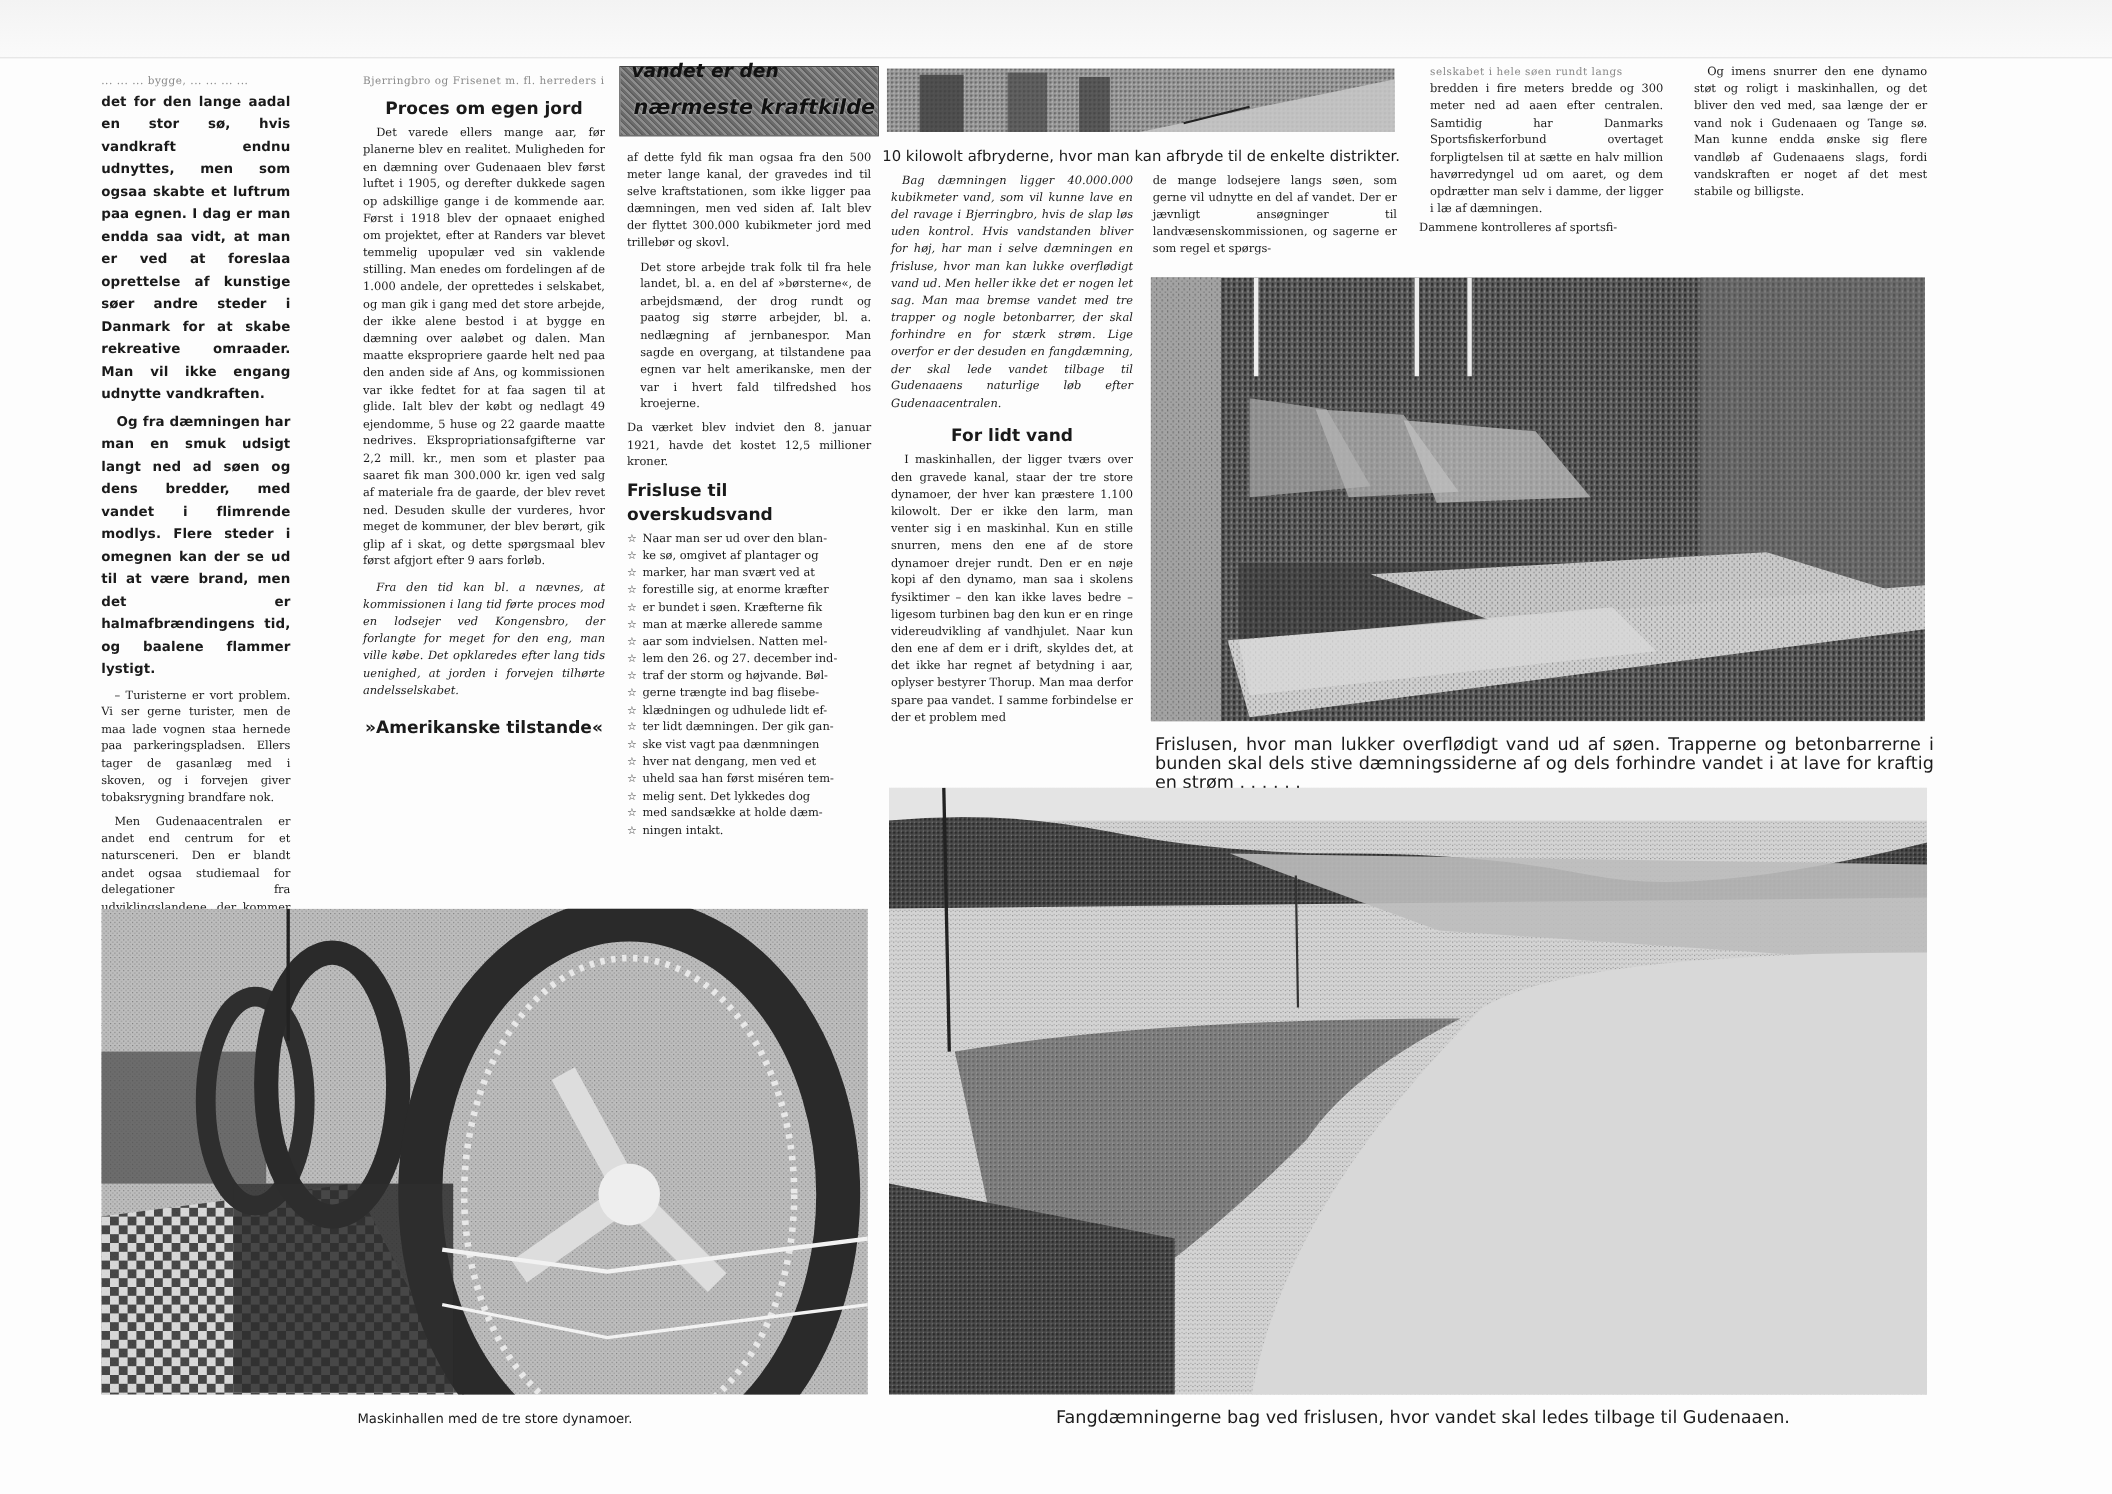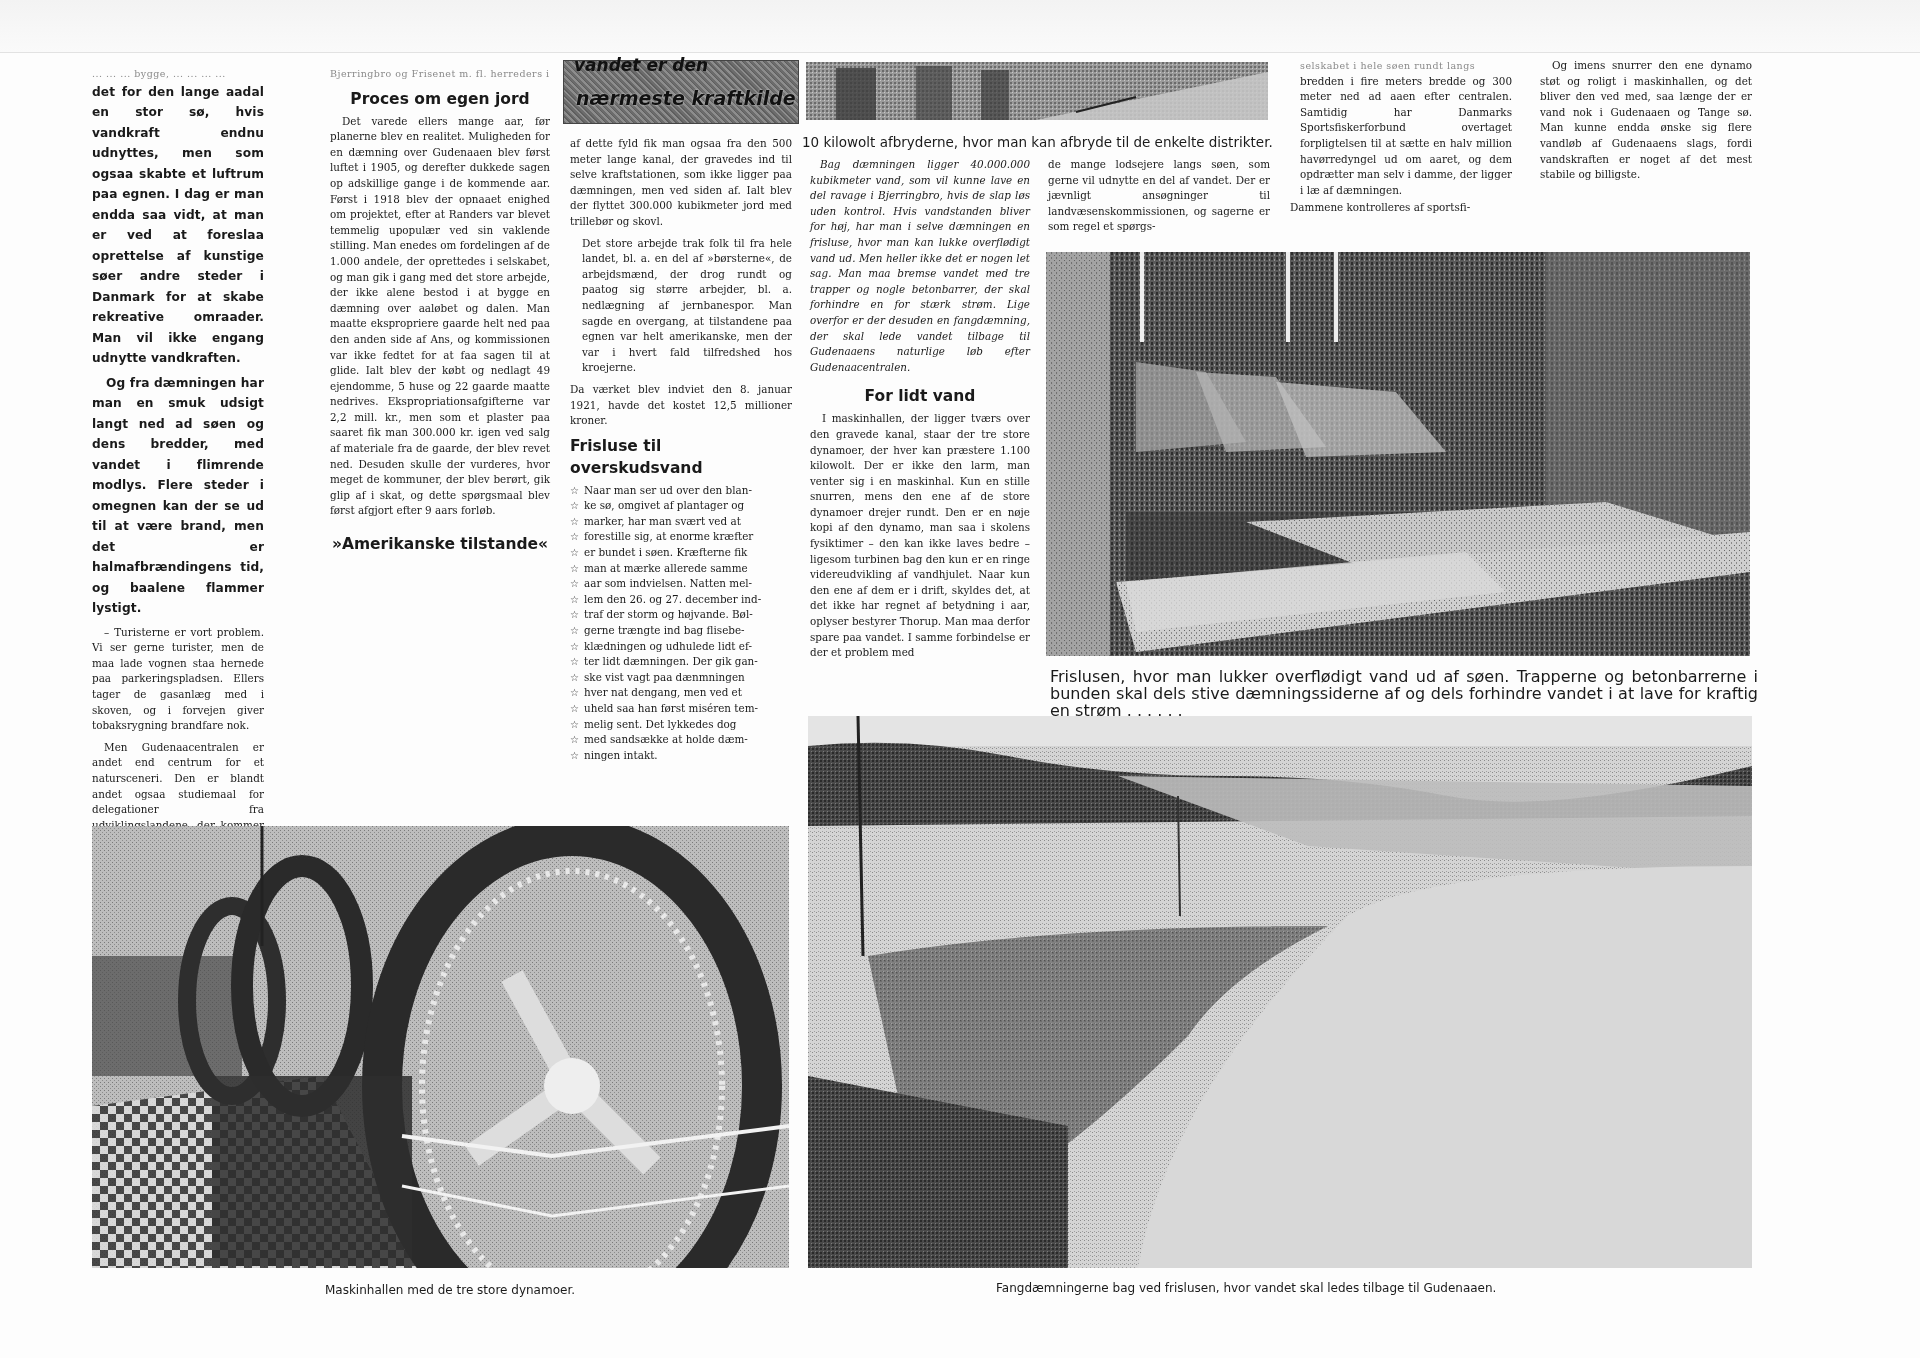--- a/index.html
+++ b/index.html
@@ -42,20 +42,21 @@
     <p class="ind">Og fra dæmningen har man en smuk udsigt langt ned ad søen og dens bredder, med vandet i flimrende modlys. Flere steder i omegnen kan der se ud til at være brand, men det er halmafbrændingens tid, og baalene flammer lystigt.</p>
   </div>
   <p style="margin-top:6px">– Turisterne er vort problem. Vi ser gerne turister, men de maa lade vognen staa hernede paa parkeringspladsen. Ellers tager de gasanlæg med i skoven, og i forvejen giver tobaksrygning brandfare nok.</p>
   <p style="margin-top:6px">Men Gudenaacentralen er andet end centrum for et natursceneri. Den er blandt andet ogsaa studiemaal for delegationer fra udviklingslandene, der kommer til Danmark. Til en teknisk udvikling kræves elektrisk strøm, og i langt de fleste lande er vandkraft den nemmeste og mest tilgængelige kraftkilde. Gudenaacentralens størrelse er passende, hvis man i Afrika skal opføre et lokalt kraftværk.</p>
 </div>
 
 <div class="col" style="left:330px; top:66px; width:220px;">
   <div class="cut-top">Bjerringbro og Frisenet m. fl. herreders i Galten.</div>
   <div class="h2 center">Proces om egen jord</div>
   <p>Det varede ellers mange aar, før planerne blev en realitet. Muligheden for en dæmning over Gudenaaen blev først luftet i 1905, og derefter dukkede sagen op adskillige gange i de kommende aar. Først i 1918 blev der opnaaet enighed om projektet, efter at Randers var blevet temmelig upopulær ved sin vaklende stilling. Man enedes om fordelingen af de 1.000 andele, der oprettedes i selskabet, og man gik i gang med det store arbejde, der ikke alene bestod i at bygge en dæmning over aaløbet og dalen. Man maatte ekspropriere gaarde helt ned paa den anden side af Ans, og kommissionen var ikke fedtet for at faa sagen til at glide. Ialt blev der købt og nedlagt 49 ejendomme, 5 huse og 22 gaarde maatte nedrives. Ekspropriationsafgifterne var 2,2 mill. kr., men som et plaster paa saaret fik man 300.000 kr. igen ved salg af materiale fra de gaarde, der blev revet ned. Desuden skulle der vurderes, hvor meget de kommuner, der blev berørt, gik glip af i skat, og dette spørgsmaal blev først afgjort efter 9 aars forløb.</p>
+  <p class="ital" style="margin-top:8px">Fra den tid kan bl. a nævnes, at kommissionen i lang tid førte proces mod en lodsejer ved Kongensbro, der forlangte for meget for den eng, man ville købe. Det opklaredes efter lang tids uenighed, at jorden i forvejen tilhørte andelsselskabet.</p>
   <div class="h2 center" style="margin-top:14px">»Amerikanske tilstande«</div>
 </div>
 
 <div class="banner">
   <div class="top">vandet er den</div>
   <div class="main">nærmeste kraftkilde</div>
 </div>
 
 <div class="col" style="left:570px; top:136px; width:222px;">
   <p style="text-indent:0">af dette fyld fik man ogsaa fra den 500 meter lange kanal, der gravedes ind til selve kraftstationen, som ikke ligger paa dæmningen, men ved siden af. Ialt blev der flyttet 300.000 kubikmeter jord med trillebør og skovl.</p>
@@ -204,13 +205,13 @@
     <rect x="0" y="0" width="944" height="30" fill="#e4e4e4"></rect>
     <path d="M0 30 Q100 20 200 40 T420 60 T640 80 T944 50 L944 100 L0 110 Z" fill="url(#grain4d)"></path>
     <path d="M310 60 L944 70 L944 160 L500 130 Z" fill="#bcbcbc" opacity="0.9"></path>
     <path d="M540 200 Q620 150 944 150 L944 552 L330 552 Q360 380 540 200 Z" fill="#d8d8d8"></path>
     <path d="M60 240 Q240 210 520 210 Q420 260 380 320 Q300 400 230 450 L90 380 Z" fill="url(#grain4d)" opacity="0.6"></path>
     <path d="M0 360 L260 410 L260 552 L0 552 Z" fill="url(#grain4d)"></path>
     <line x1="50" y1="0" x2="55" y2="240" stroke="#222" stroke-width="3"></line>
     <line x1="370" y1="80" x2="372" y2="200" stroke="#333" stroke-width="2"></line>
   </svg>
 </div>
-<div class="caption" style="left:960px; top:1280px; width:700px; font-size:12px;margin-left:36px;">Fangdæmningerne bag ved frislusen, hvor vandet skal ledes tilbage til Gudenaaen.</div>
+<div class="caption" style="left:960px; top:1280px; width:700px; font-size:16px;">Fangdæmningerne bag ved frislusen, hvor vandet skal ledes tilbage til Gudenaaen.</div>
 
 </body></html>

